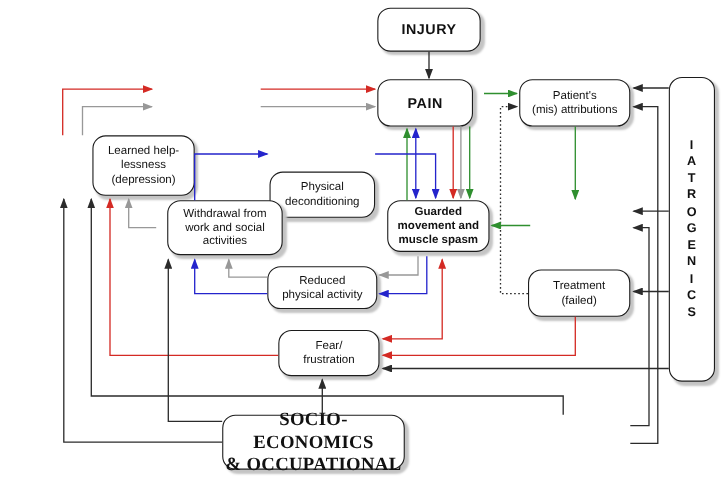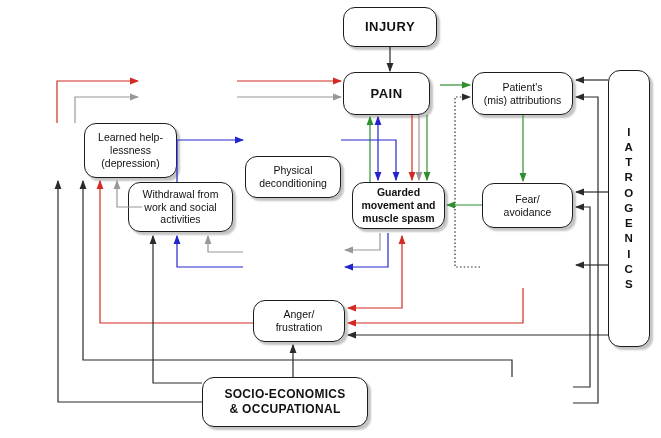--- a/index.html
+++ b/index.html
@@ -9,21 +9,21 @@
   }
   .node{
     position:absolute;box-sizing:border-box;background:#ffffff;
     border:1.4px solid #1c1c1c;border-radius:12px;
     box-shadow:3px 3px 2px #c4c4c4;
     display:flex;align-items:center;justify-content:center;
     text-align:center;white-space:pre-line;
     font-size:10.5px;line-height:1.22;color:#111;z-index:1;padding:2px;
   }
   .node.title-node{font-weight:bold;font-size:13px;letter-spacing:.5px;}
-  .node.socio-node{font-weight:bold;font-size:12px;letter-spacing:.3px;}
+  .node.socio-node{font-weight:bold;font-size:17px;letter-spacing:.3px;font-family:Liberation Serif, serif;}
   .node.iat-node{font-weight:bold;font-size:11.5px;line-height:15.2px;letter-spacing:.5px;}
   #edges{position:absolute;left:0;top:0;width:661px;height:438px;z-index:5;pointer-events:none;}
 </style>
 </head>
 <body>
 
 <div id="stage">
 
   <div class="node title-node" style="left:343px;top:7px;width:94px;height:40px;">INJURY</div>
 
@@ -33,34 +33,36 @@
   <div class="node" style="left:472px;top:72px;width:101px;height:43px;">Patient's
 (mis) attributions</div>
 
   <div class="node" style="left:40px;top:123px;width:93px;height:55px;margin-left:44px;">Learned help-
 lessness
 (depression)</div>
 
   <div class="node" style="left:245px;top:121px;width:96px;height:42px;margin-top:35px;">Physical
 deconditioning</div>
 
-  <div class="node" style="left:128px;top:182px;width:105px;height:50px;">Withdrawal from
+  <div class="node" style="left:152px;top:182px;width:105px;height:50px;">Withdrawal from
 work and social
 activities</div>
 
   <div class="node" style="left:352px;top:182px;width:93px;height:47px;font-weight:bold;">Guarded
 movement and
 muscle spasm</div>
 
-  <div class="node" style="left:482px;top:183px;width:91px;height:45px;">Fear/
-avoidance</div>
 
+  <div class="node" style="left:243px;top:242px;width:100px;height:39px;">Reduced
+physical activity</div>
 
+  <div class="node" style="left:480px;top:245px;width:93px;height:43px;">Treatment
+(failed)</div>
 
-  <div class="node" style="left:253px;top:300px;width:92px;height:42px;">Anger/
+  <div class="node" style="left:253px;top:300px;width:92px;height:42px;">Fear/
 frustration</div>
 
   <div class="node socio-node" style="left:202px;top:377px;width:166px;height:50px;">SOCIO-ECONOMICS
 &amp; OCCUPATIONAL</div>
 
 
   <div class="node iat-node" style="left:608px;top:70px;width:42px;height:277px;">I
 A
 T
 R

